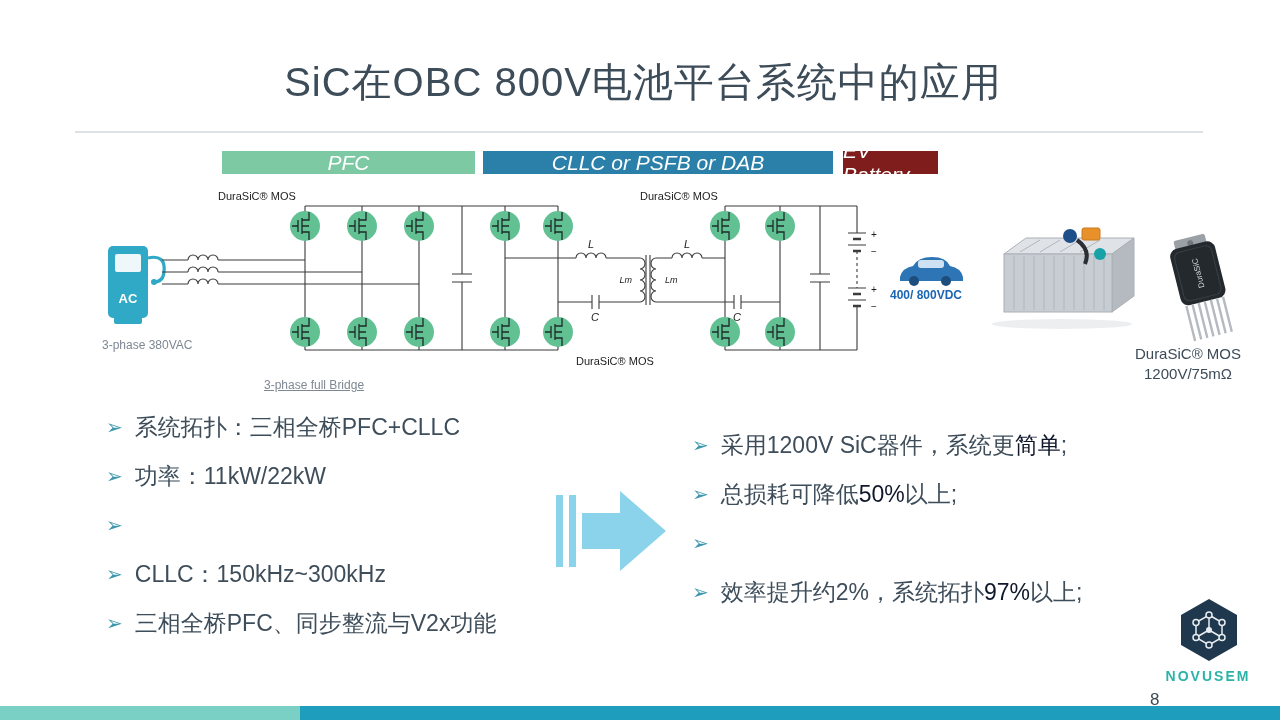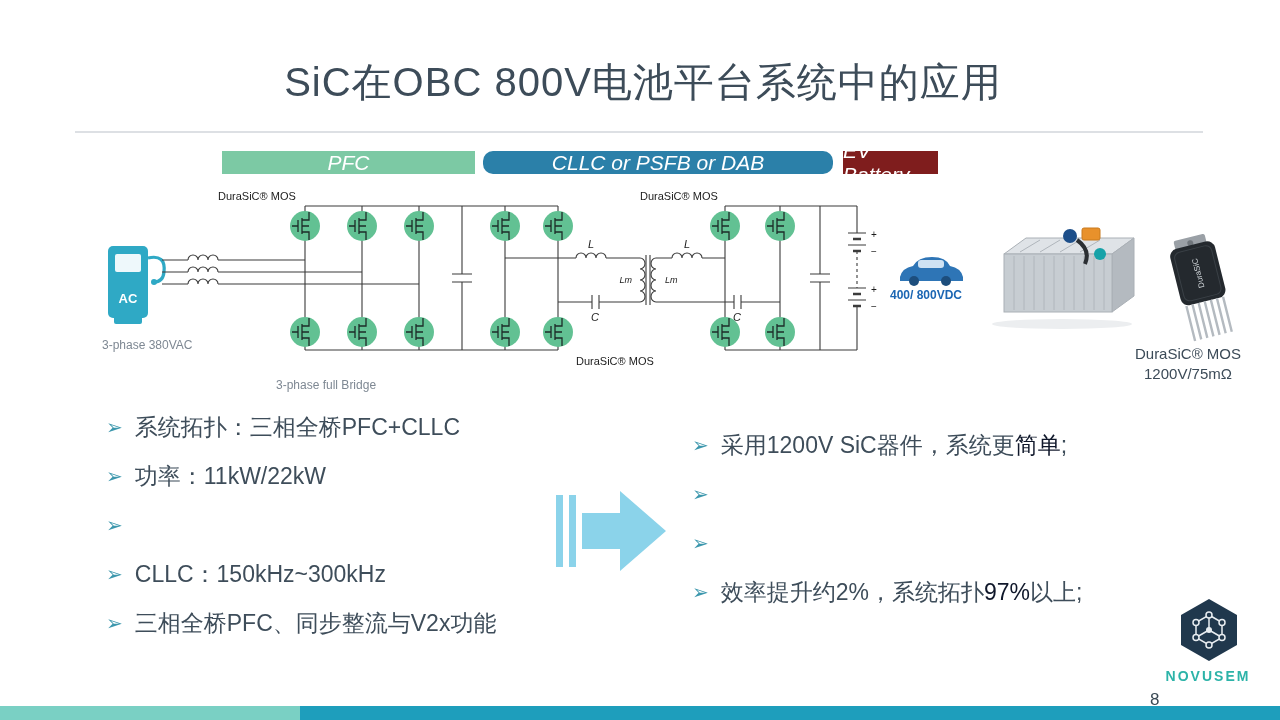--- a/index.html
+++ b/index.html
@@ -1,26 +1,26 @@
 <!DOCTYPE html>
 <html><head>
 <meta charset="utf-8">
 <style>
   html,body{margin:0;padding:0;}
   body{width:1280px;height:720px;background:#fff;font-family:"Liberation Sans","DejaVu Sans",sans-serif;position:relative;overflow:hidden;}
   #title{position:absolute;top:55px;left:0;width:1190px;text-align:center;font-size:40px;font-weight:400;color:#3d4c59;letter-spacing:1px;margin-left:48px;}
   #title-rule{position:absolute;top:131px;left:75px;width:1128px;height:2px;background:#dde0e4;}
   .stage{position:absolute;top:151px;height:23px;display:flex;align-items:center;justify-content:center;color:#fff;font-size:21px;font-style:italic;}
   #stage-pfc{left:222px;width:253px;background:#7cc9a4;}
-  #stage-cllc{left:483px;width:350px;background:#2b80a9;border-radius:10px;}
+  #stage-cllc{left:483px;width:350px;background:#2b80a9;}
   #stage-ev{left:843px;width:95px;background:#7f1d1d;}
   #circuit{position:absolute;left:100px;top:188px;}
   .diagram-caption{position:absolute;color:#7e8893;font-size:12px;}
   #input-label{left:102px;top:338px;}
-  #bridge-label{left:276px;top:378px;}
+  #bridge-label{left:264px;top:378px;text-decoration:underline;}
   #pack-img{position:absolute;left:982px;top:220px;}
   #package-img{position:absolute;left:1150px;top:232px;}
   #product-caption{position:absolute;left:1114px;top:344px;width:148px;text-align:center;font-size:15px;color:#3c4b58;line-height:20px;}
   #left-bullets{position:absolute;left:106px;top:412px;width:470px;}
   #right-bullets{position:absolute;left:692px;top:430px;width:540px;}
   .bullet{display:flex;align-items:flex-start;margin-bottom:19px;font-size:23px;color:#3e4d5a;}
   .marker{color:#3c97ad;margin-right:12px;font-size:20px;line-height:30px;}
   .btext{line-height:30px;}
   .hl{color:#0f172a;}
   #big-arrow{position:absolute;left:556px;top:489px;}
@@ -202,20 +202,21 @@
     </g>
   </svg>
 
   <div id="right-bullets">
     <div class="bullet">
         <span class="marker">➢</span>
         <span class="btext"><span>采用1200V SiC器件，系统更</span><span class="hl">简单</span><span>;</span></span>
       </div>
     <div class="bullet">
         <span class="marker">➢</span>
+        <span class="btext"><span>总损耗可降低</span><span class="hl">50%</span><span>以上;</span></span>
       </div>
     <div class="bullet">
         <span class="marker">➢</span>
       </div>
     <div class="bullet">
         <span class="marker">➢</span>
         <span class="btext"><span>效率提升约2%，系统拓扑</span><span class="hl">97%</span><span>以上;</span></span>
       </div>
   </div>
 

